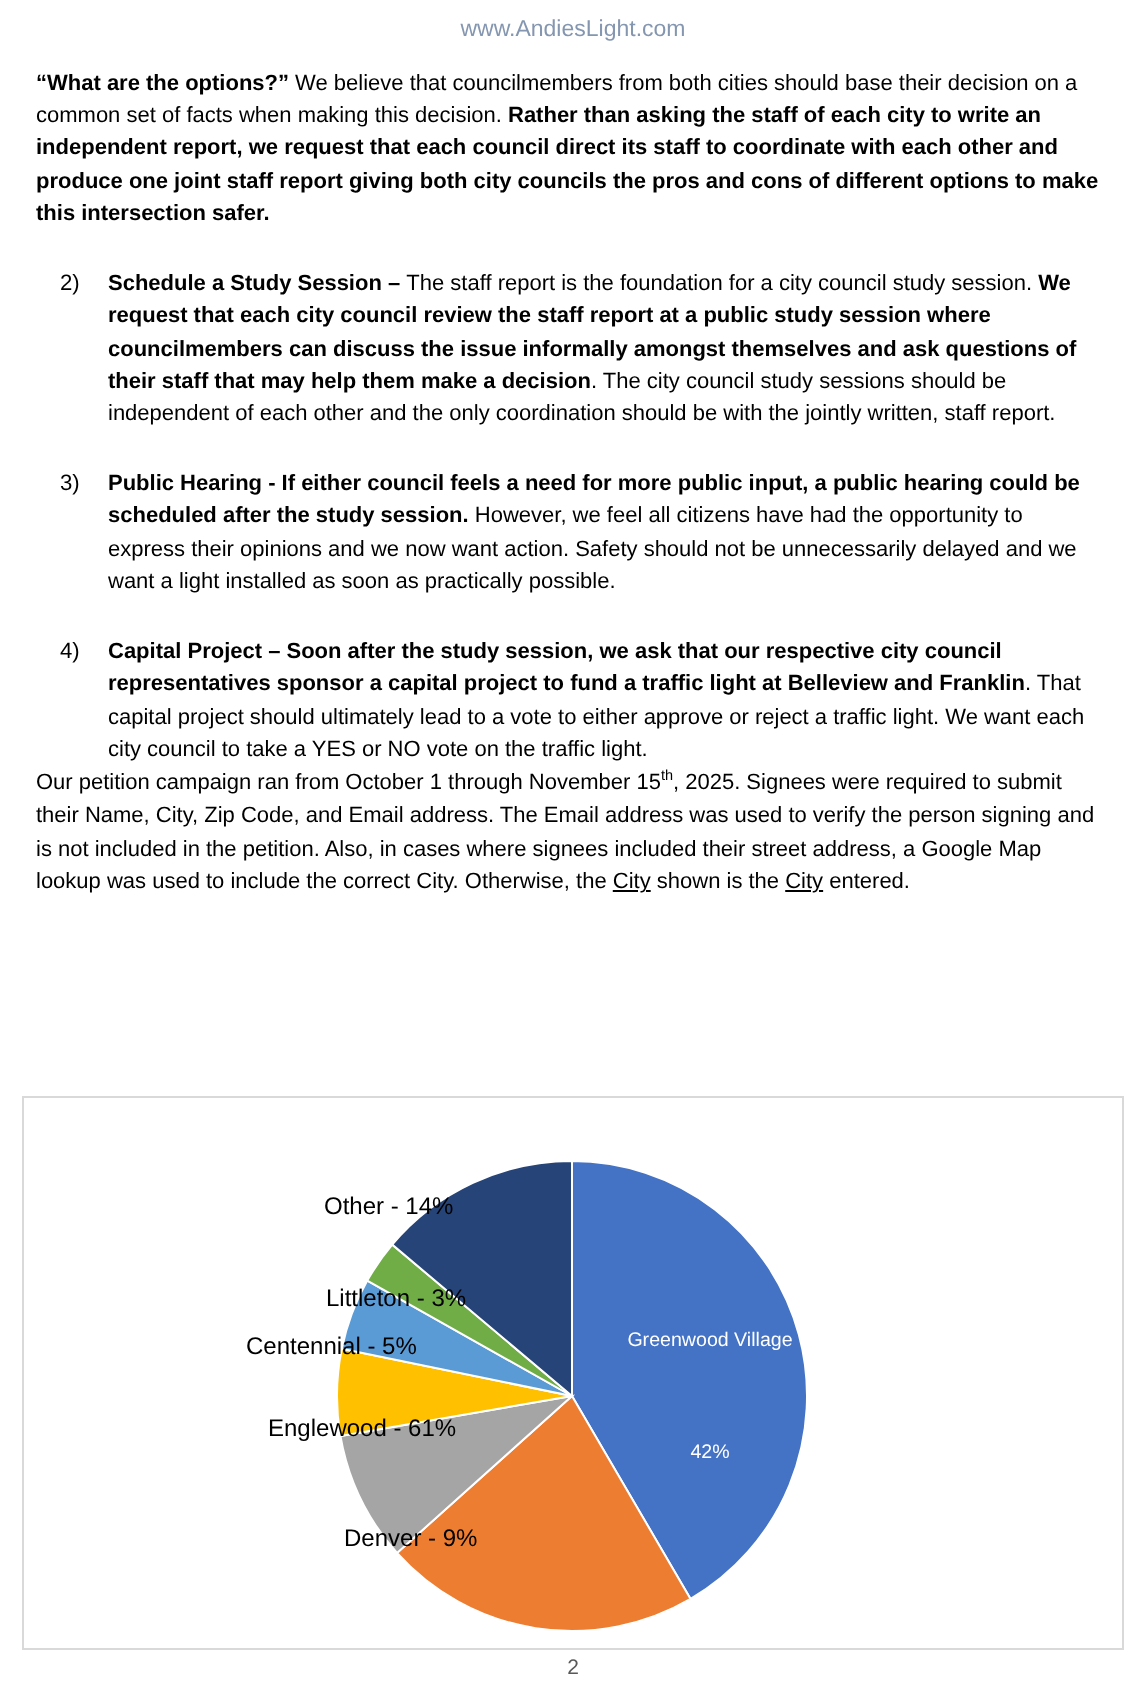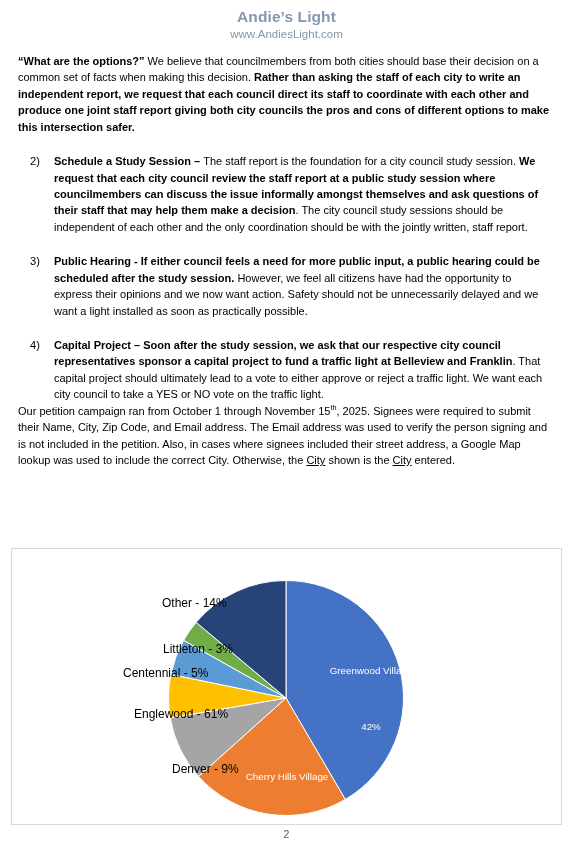--- a/index.html
+++ b/index.html
@@ -131,21 +131,20 @@
     top: 828px;
     text-align: center;
     font-size: 10.5px;
     color: #595959;
   }
 </style>
 </head>
 <body>
 
 <div class="doc-header">
-  <div class="brand">Andie’s Light</div>
   <div class="site">www.AndiesLight.com</div>
 </div>
 
 <div class="doc-body">
 
   <p class="para cont-para"><span class="b">“What are the options?”</span><span> We believe that councilmembers from both cities should base their decision on a common set of facts when making this decision. </span><span class="b">Rather than asking the staff of each city to write an independent report, we request that each council direct its staff to coordinate with each other and produce one joint staff report giving both city councils the pros and cons of different options to make this intersection safer.</span></p>
 
   <div class="list-item">
     <div class="marker">2)</div>
     <p class="para item-text"><span class="b">Schedule a Study Session – </span><span>The staff report is the foundation for a city council study session. </span><span class="b">We request that each city council review the staff report at a public study session where councilmembers can discuss the issue informally amongst themselves and ask questions of their staff that may help them make a decision</span><span>. The city council study sessions should be independent of each other and the only coordination should be with the jointly written, staff report.</span></p>
@@ -178,23 +177,19 @@
         <path d="M 274 149 L 184.1204275399789 73.31702665457827 A 117.5 117.5 0 0 1 274 31.5 Z" fill="#264478" stroke="#ffffff" stroke-width="1"></path>
       </g>
   </svg>
 
   <div class="pie-label" style="left:150px;  top:47px;">Other - 14%</div>
   <div class="pie-label" style="left:151px;  top:93px;">Littleton - 3%</div>
   <div class="pie-label" style="left:111px;  top:117px;">Centennial - 5%</div>
   <div class="pie-label" style="left:122px;  top:158px;">Englewood - 61%</div>
   <div class="pie-label" style="left:160px;  top:213px;">Denver - 9%</div>
 
-  <div class="pie-label inside" style="left:299px; top:116px; width:120px;">
+  <div class="pie-label inside" style="left:283px; top:116px; width:120px;">
     <span>Greenwood Village</span>
     <span class="l2">42%</span>
-  </div>
-  <div class="pie-label inside" style="left:215px; top:222px; width:120px;">
-    <span>Cherry Hills Village</span>
-    <span class="l2">22%</span>
   </div>
 </div>
 
 <div class="page-number">2</div>
 
 </body></html>

